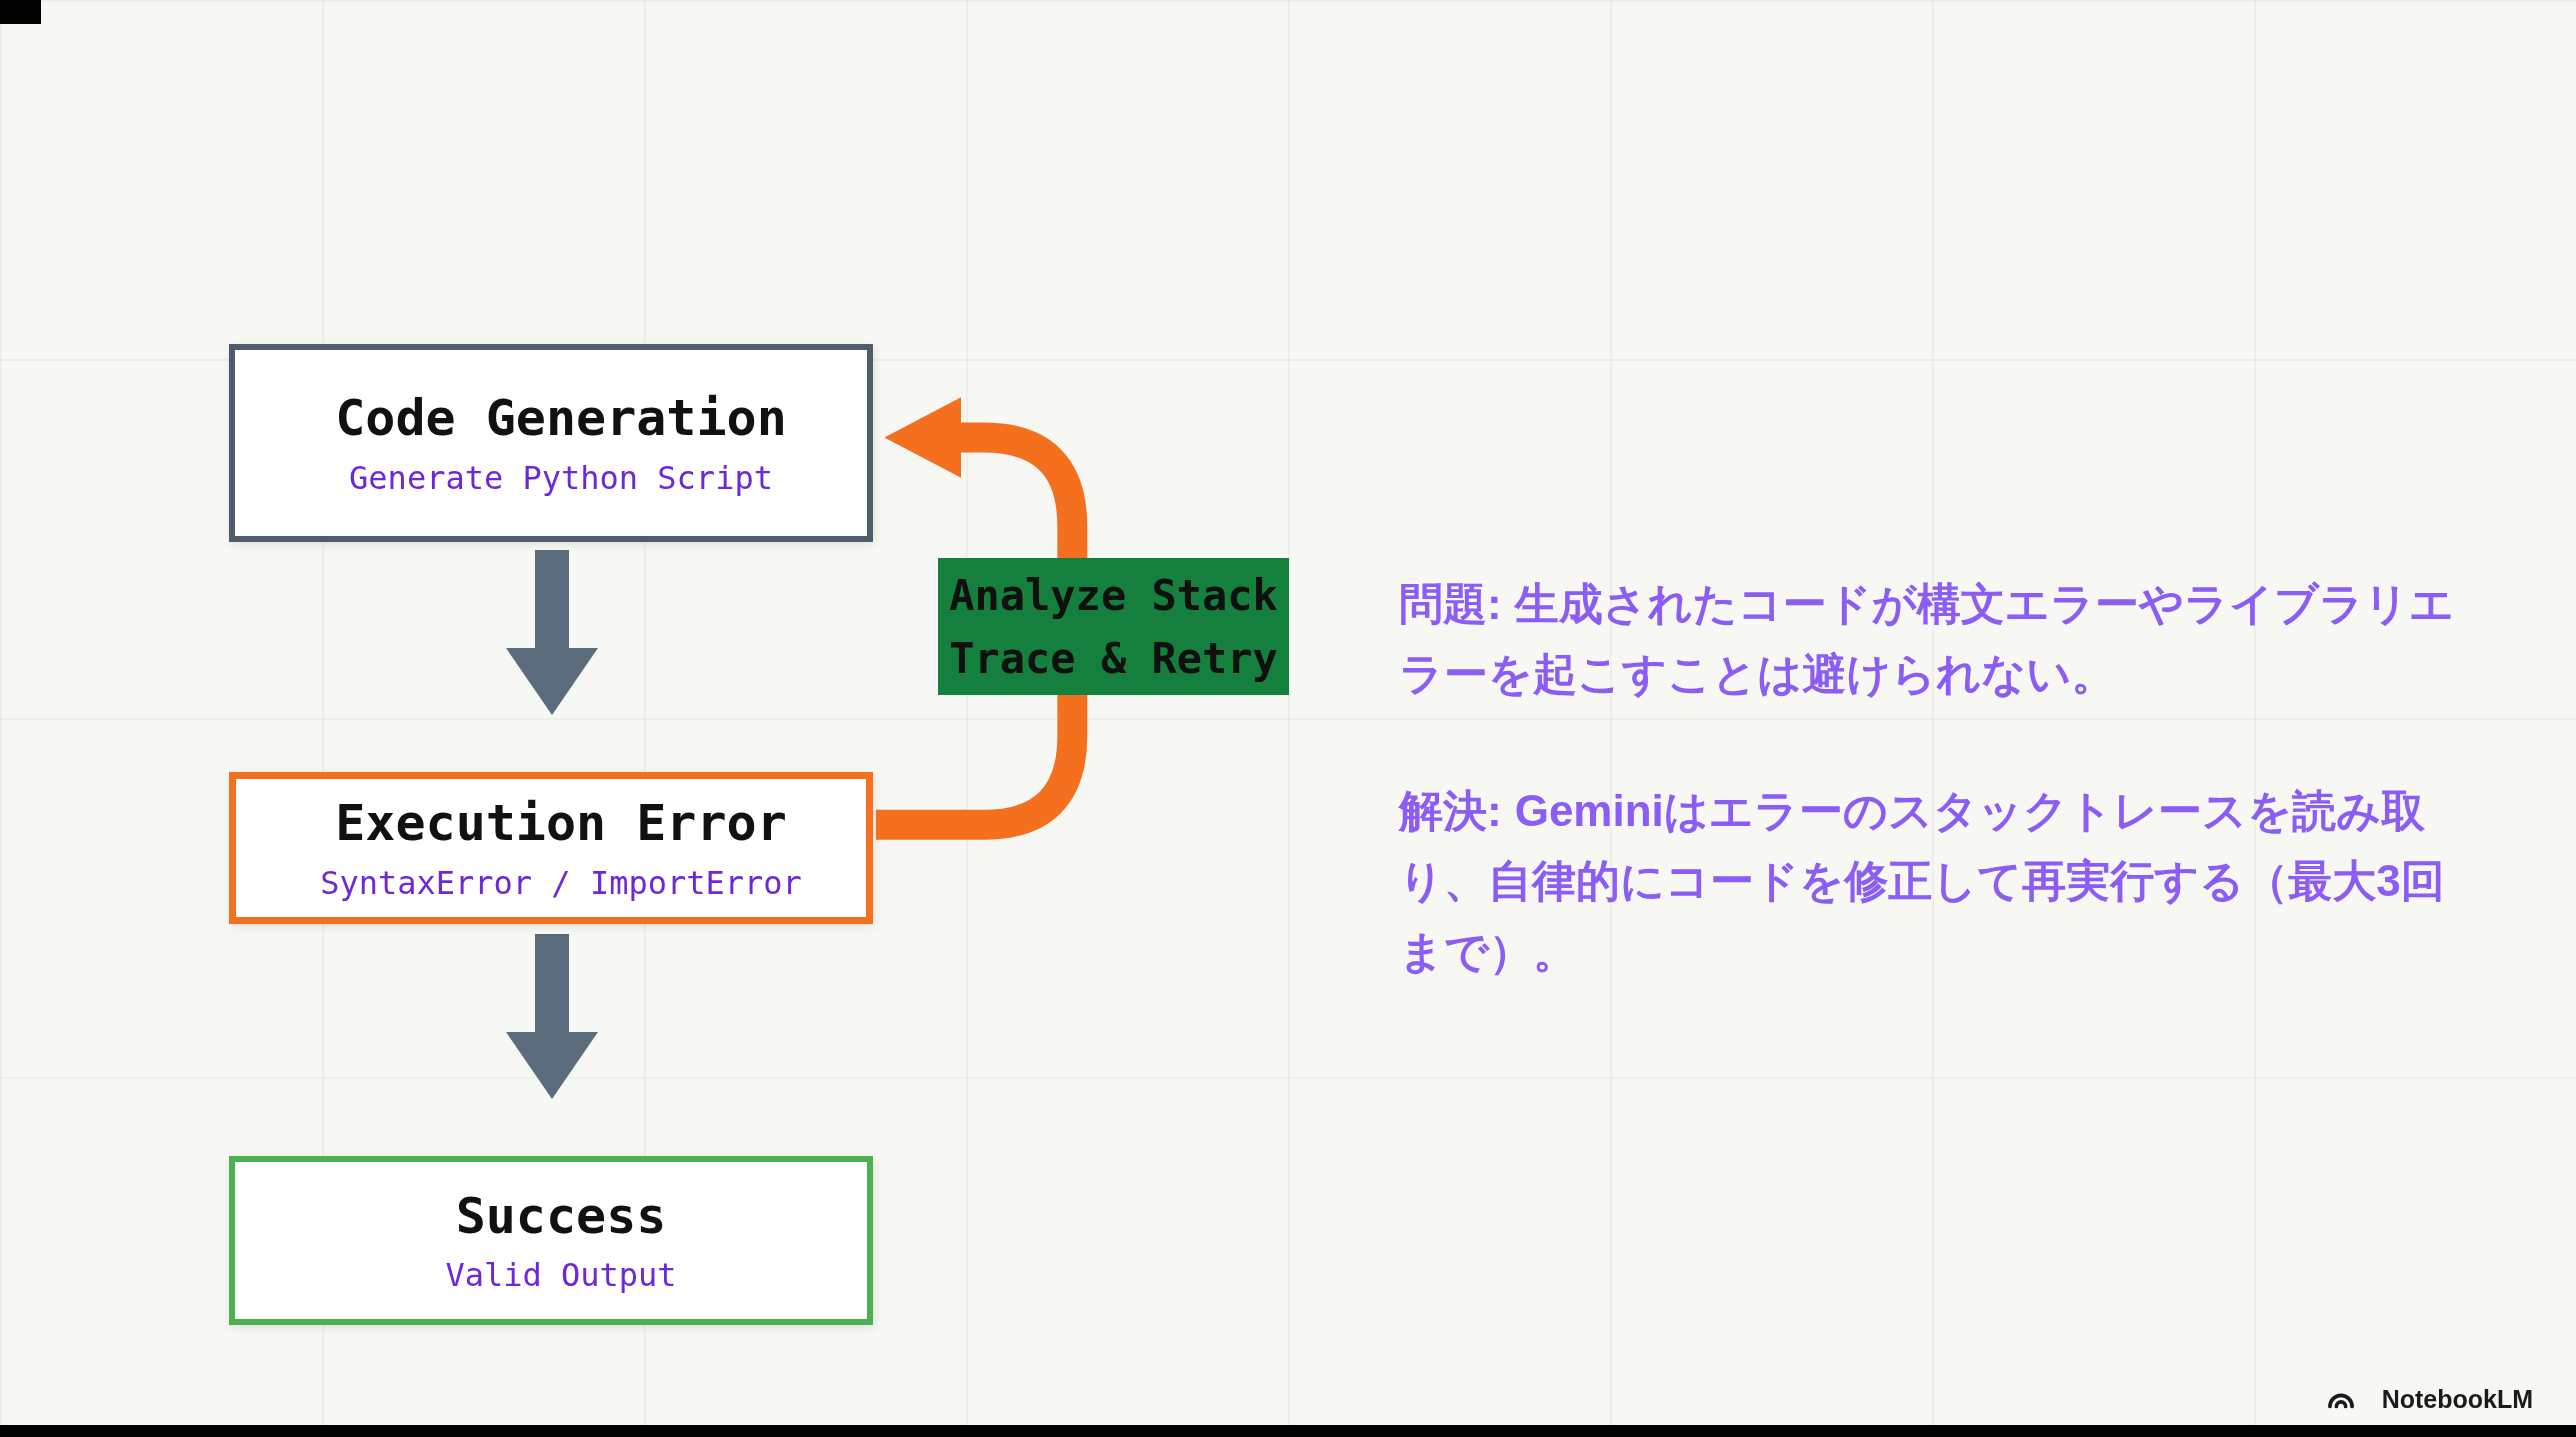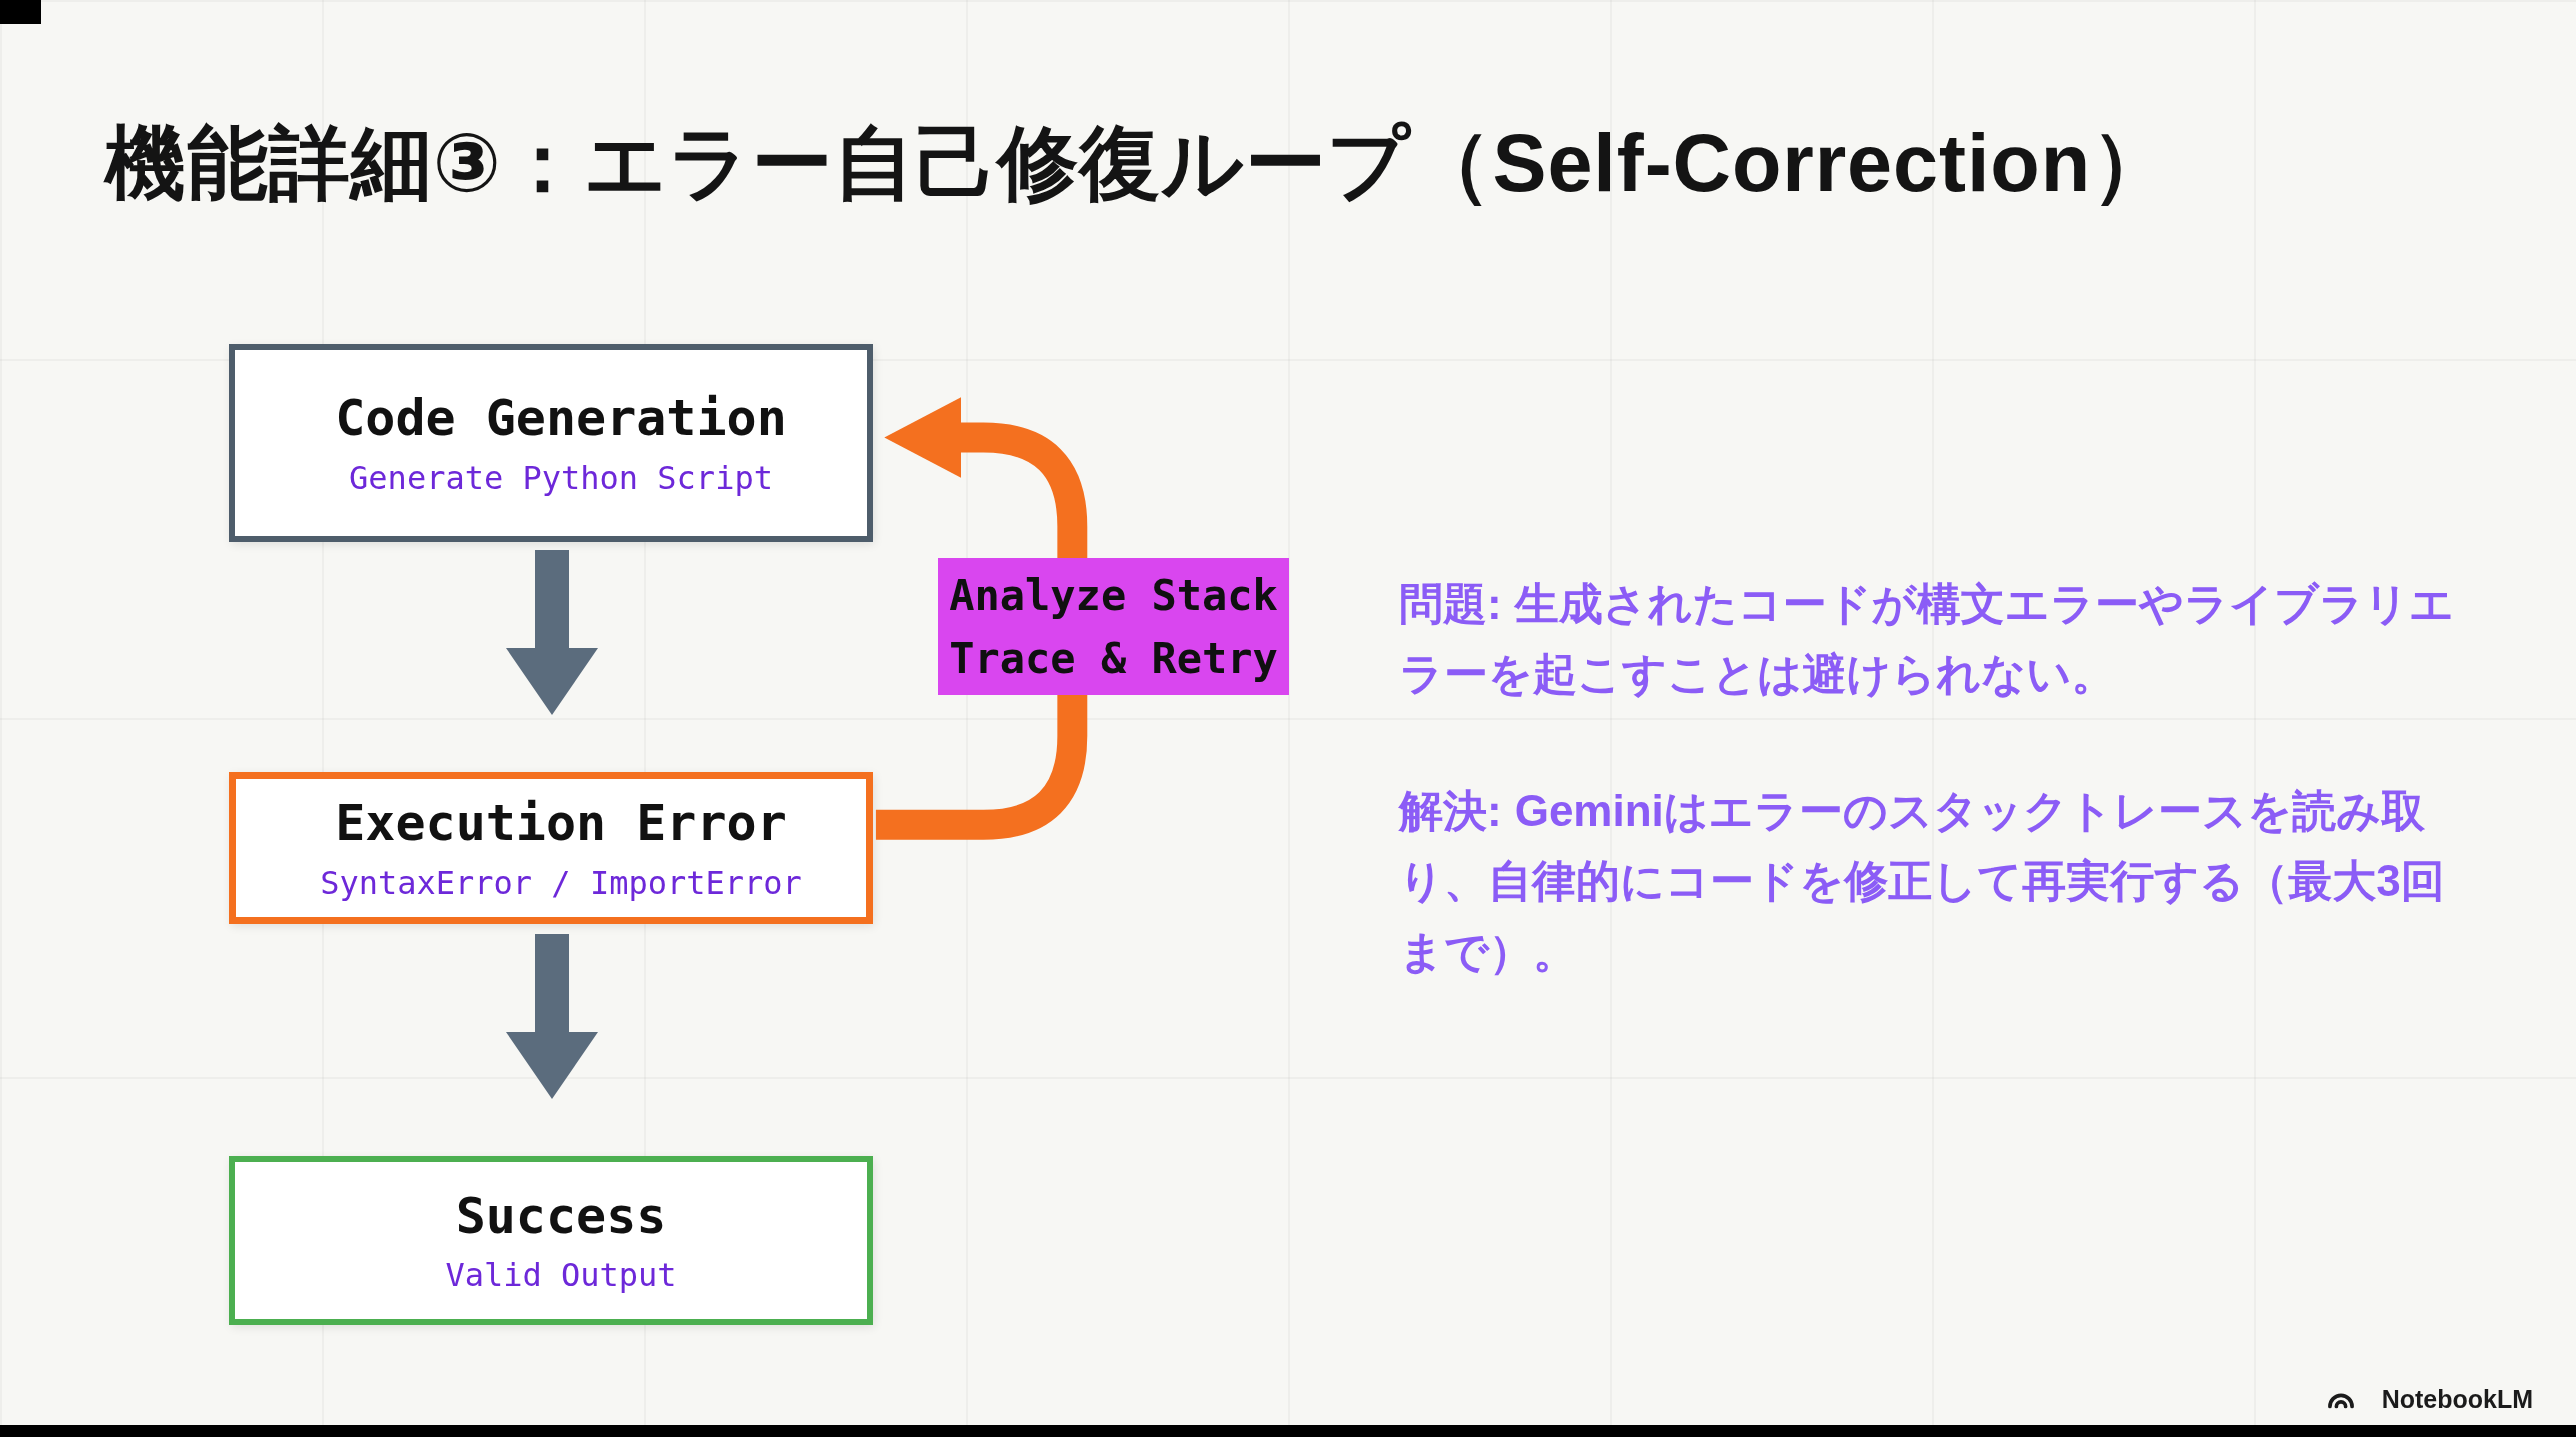--- a/index.html
+++ b/index.html
@@ -48,21 +48,21 @@
     border-left:46px solid transparent; border-right:46px solid transparent;
     border-top:67px solid #5b6c7d;
   }
   .a1s { top:550px; }  .a1h { top:648px; }
   .a2s { top:934px; }  .a2h { top:1032px; }
 
   
   .loop-svg { position:absolute; left:871px; top:388px; z-index:1; }
   .loop-label {
     position:absolute; left:938px; top:558px; z-index:5;
-    background:#d946ef; padding:5.6px 11.2px;
+    background:#15803d; padding:5.6px 11.2px;
     font-family:"DejaVu Sans Mono","Liberation Mono",monospace;
     font-weight:700; font-size:42px; line-height:1.5; color:#101010;
     white-space:nowrap;
   }
 
   
   .notes {
     position:absolute; left:1399px; top:569px; width:1076px;
     font-size:44px; line-height:1.6; color:#8b5cf6; font-weight:600;
   }
@@ -74,21 +74,20 @@
   .footer { position:absolute; right:43px; bottom:24px; display:flex; align-items:center; gap:27px; z-index:7; }
   .brand-text { font-size:25px; font-weight:700; color:#1b1b1b; }
 </style>
 </head>
 <body>
 
 <div class="slide">
 
   <div class="corner-tl"></div>
 
-  <h1 class="title">機能詳細③：エラー自己修復ループ（Self-Correction）</h1>
 
   <div>
 
     <div class="box box-code">
       <div class="box-title">Code Generation</div>
       <div class="box-sub">Generate Python Script</div>
     </div>
 
     <div class="arrow-shaft a1s"></div>
     <div class="arrow-head a1h"></div>

